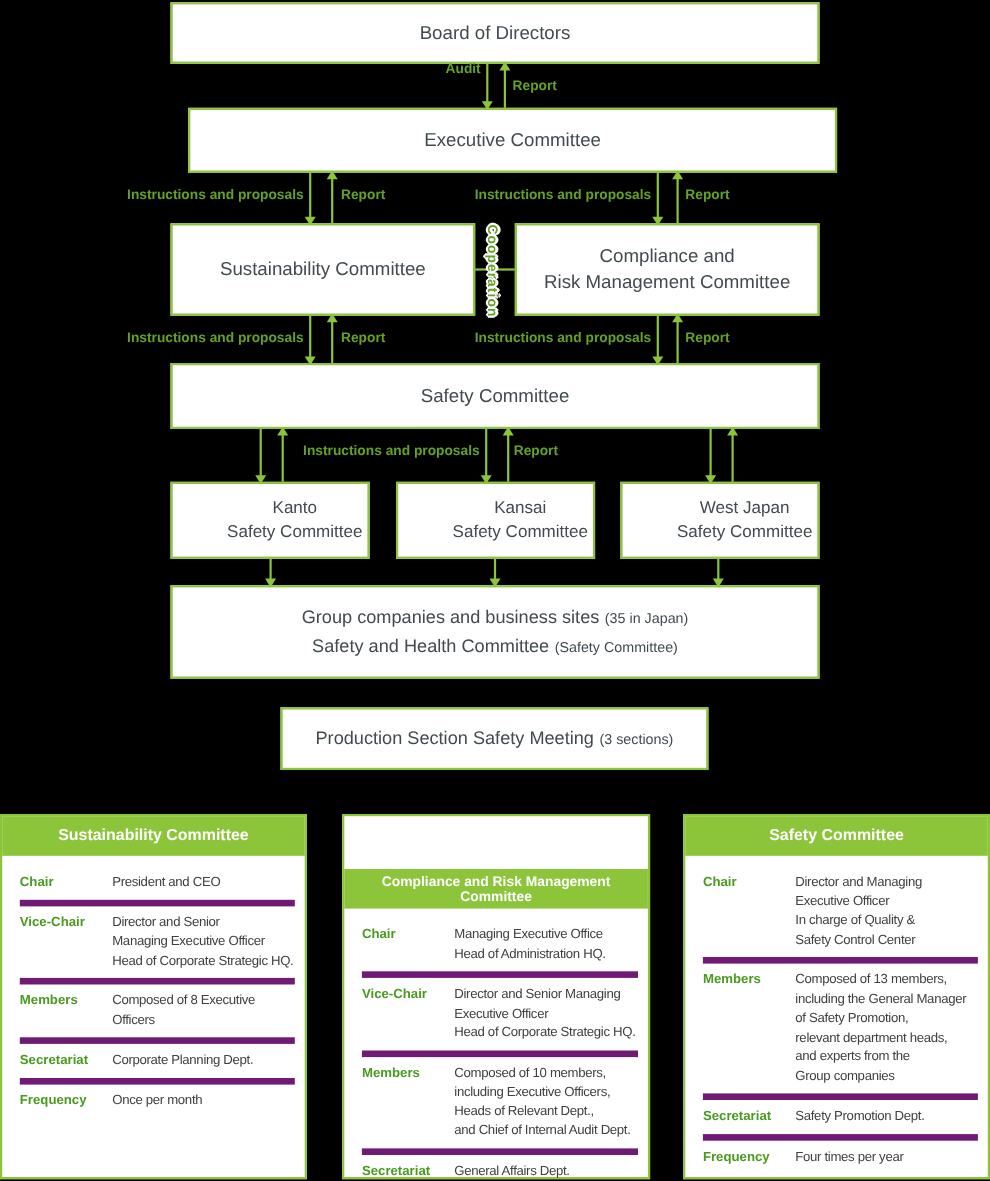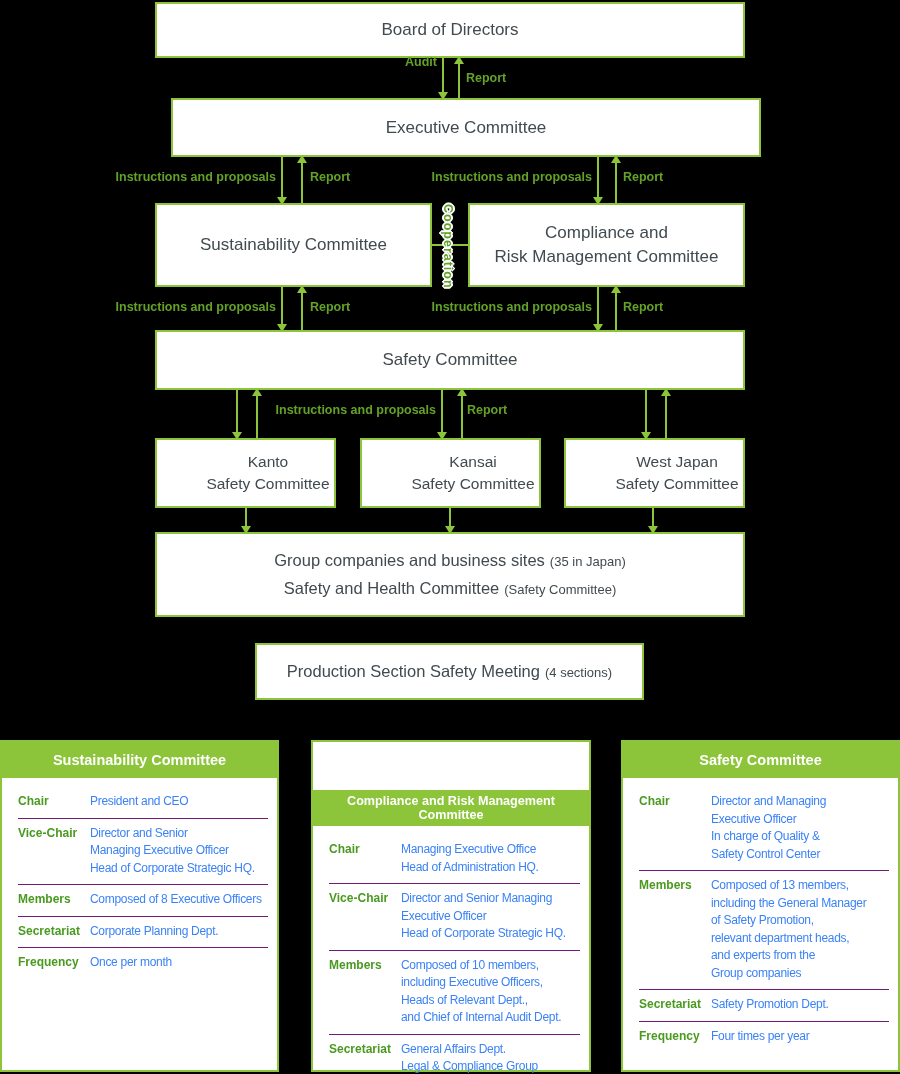--- a/index.html
+++ b/index.html
@@ -30,25 +30,25 @@
         text-shadow:-2px 0 #fff,2px 0 #fff,0 -2px #fff,0 2px #fff,-1px -1px #fff,1px 1px #fff,
                     -1px 1px #fff,1px -1px #fff,0 0 3px #fff;}
   
   .card{position:absolute;top:740px;height:332px;box-sizing:border-box;background:#fff;
         border:2px solid #8cc43a;}
   .card-header{height:36px;background:#8cc43a;color:#fff;font-weight:bold;
         display:flex;align-items:center;justify-content:center;text-align:center;}
   .hd-lg{font-size:14.5px;}
   .hd-sm{font-size:12.6px;margin-top:48px;}
   .card-body{padding:9px 9px 0 16px;}
-  .trow{display:flex;padding:6px 0 7px;border-bottom:1px solid #701a75;}
+  .trow{display:flex;padding:6px 0 7px;border-bottom:6px solid #701a75;}
   .trow.last{border-bottom:none;}
   .tlabel{flex:none;width:72px;font-size:12px;font-weight:bold;color:#4a9a20;line-height:17.5px;}
-  .tvalue{flex:1;font-size:12px;color:#3b82f6;line-height:17.5px;white-space:pre-line;
-        letter-spacing:-0.3px;}
+  .tvalue{flex:1;font-size:12px;color:#404040;line-height:17.5px;white-space:pre-line;
+        letter-spacing:-0.3px;margin-left:12px;}
 </style>
 </head>
 <body>
 
 <div class="stage">
 
   <div class="fbox t17" style="left:155px;top:2px;width:590px;height:56px">
     <span class="ln">Board of Directors</span>
   </div>
 
@@ -88,21 +88,21 @@
     <div class="ln">
       <span>Group companies and business sites</span><span class="note">(35 in Japan)</span>
     </div>
     <div class="ln">
       <span>Safety and Health Committee</span><span class="note">(Safety Committee)</span>
     </div>
   </div>
 
   <div class="fbox grp" style="left:255px;top:643px;width:389px;height:57px">
     <div class="ln">
-      <span>Production Section Safety Meeting</span><span class="note">(4 sections)</span>
+      <span>Production Section Safety Meeting</span><span class="note">(3 sections)</span>
     </div>
   </div>
 
   <div class="arr down" style="left:442px;top:58px;height:40px"></div>
   <div class="arr up" style="left:458px;top:58px;height:40px"></div>
   <span class="flabel r" style="left:237px;top:52px">Audit</span>
   <span class="flabel" style="left:466px;top:68px">Report</span>
 
   <div class="arr down" style="left:281px;top:157px;height:46px"></div>
   <div class="arr up" style="left:301px;top:157px;height:46px"></div>

